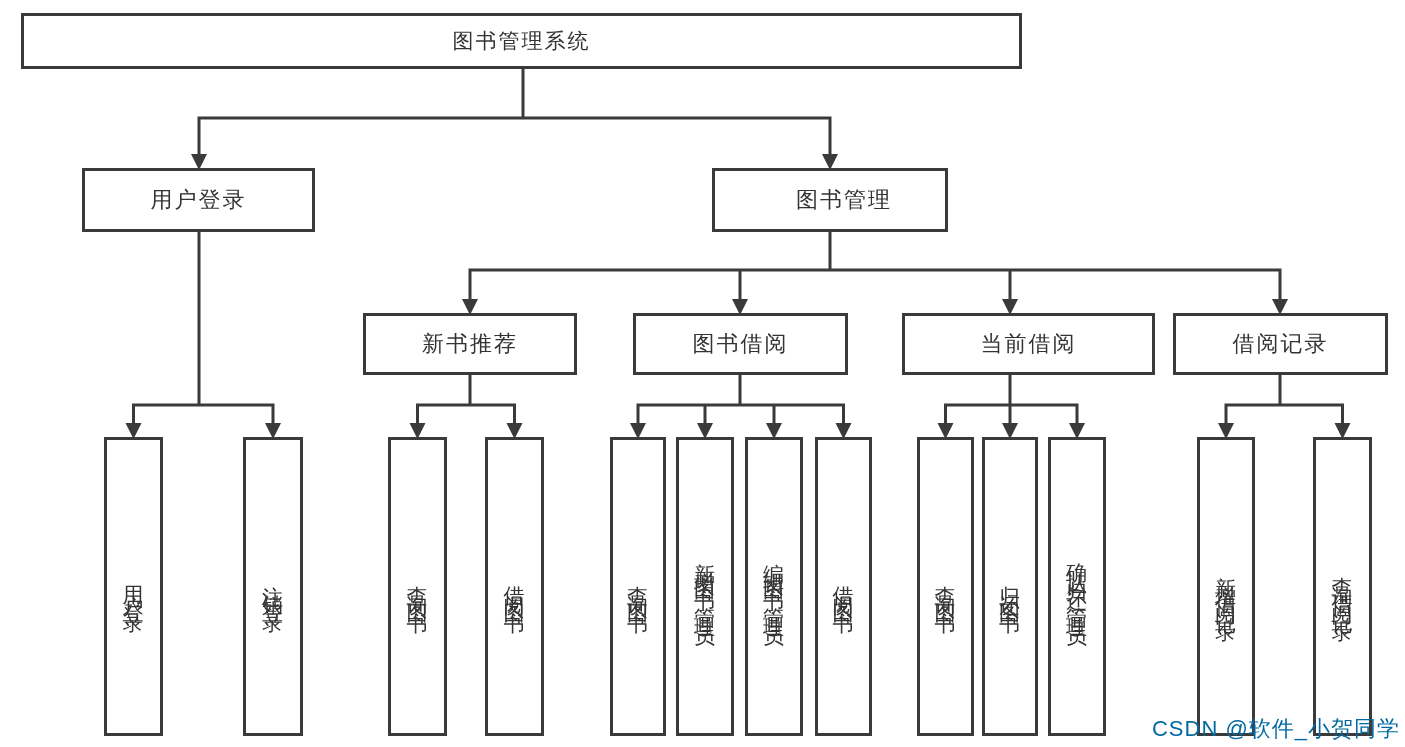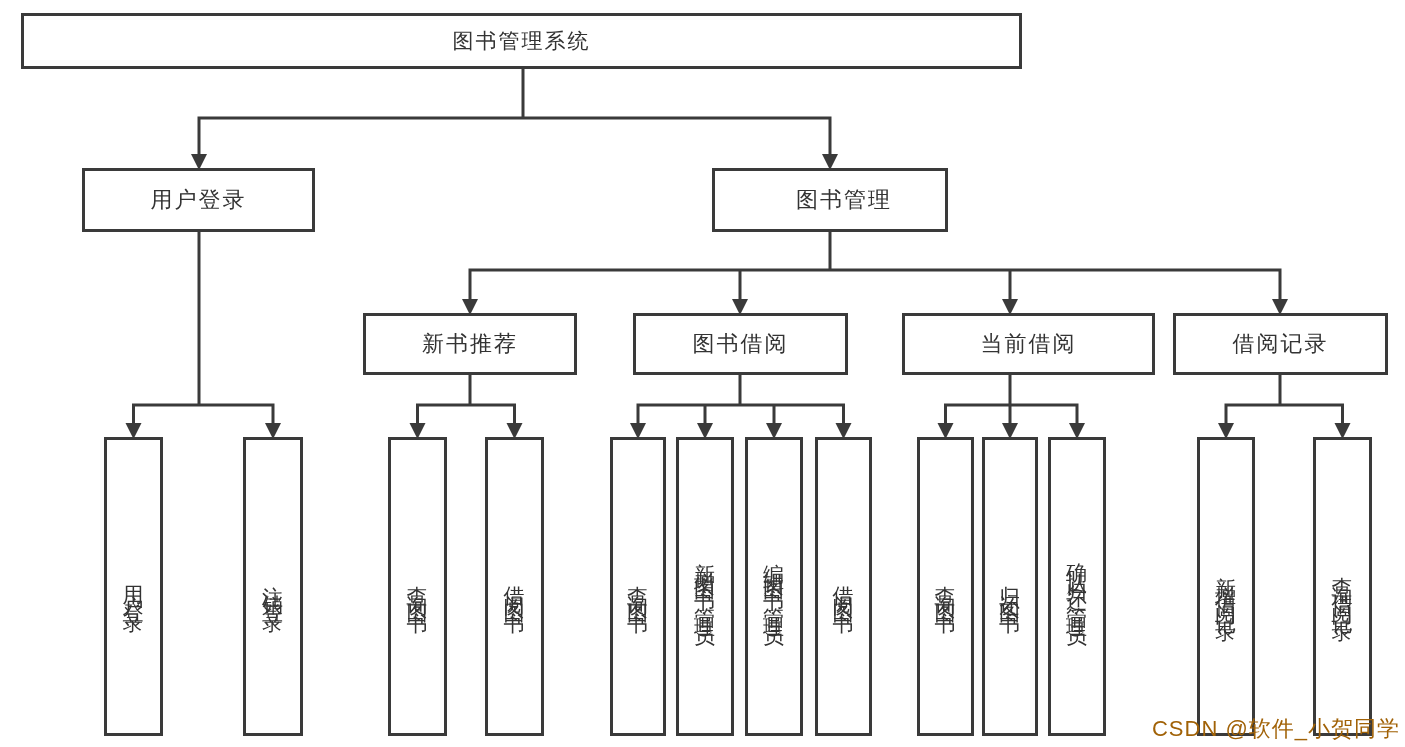--- a/index.html
+++ b/index.html
@@ -14,21 +14,21 @@
     box-sizing:border-box;color:#333333;
   }
   .hlabel{font-size:22px;letter-spacing:2px;white-space:nowrap;}
   .root .hlabel{font-size:21px;}
   .vbox{top:437px;height:299px;}
   .vlabel{
     writing-mode:vertical-rl;font-size:21px;letter-spacing:9px;
     white-space:nowrap;line-height:1;
   }
   #watermark{
-    position:absolute;top:714px;right:5px;font-size:22px;color:#a16207;
+    position:absolute;top:714px;right:5px;font-size:22px;color:#0369a1;
     letter-spacing:1px;white-space:nowrap;
   }
 </style>
 </head>
 <body>
 
 <div id="stage">
 
   <svg id="connectors" viewBox="0 0 1405 747" xmlns="http://www.w3.org/2000/svg">
     <g stroke="#3a3a3a" stroke-width="3" fill="none">

